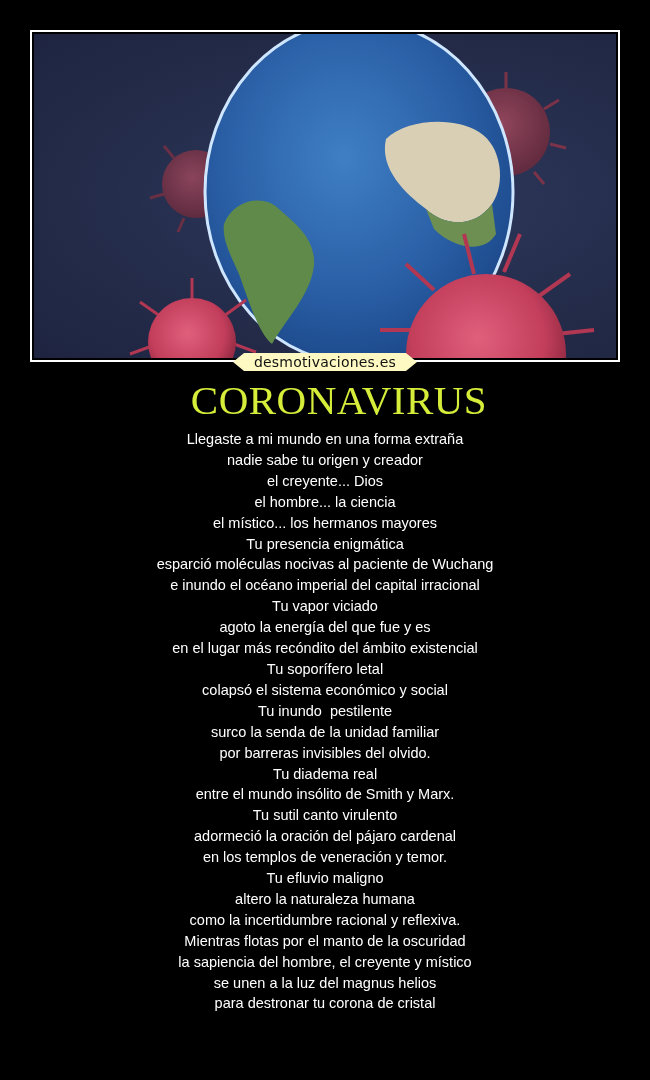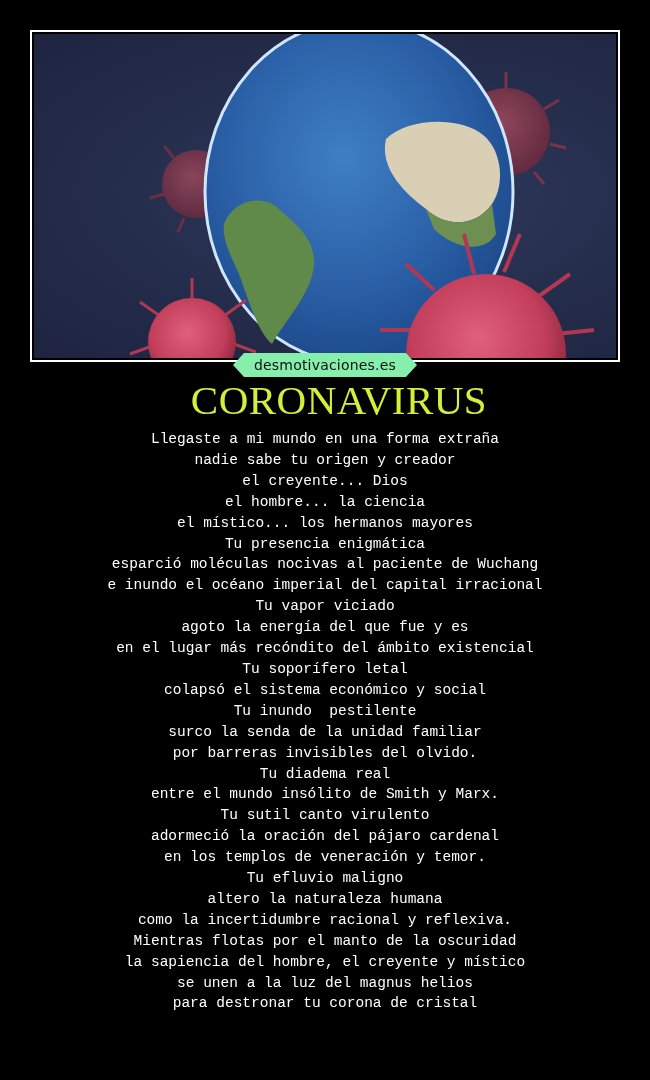--- a/index.html
+++ b/index.html
@@ -15,42 +15,42 @@
       background: #000;
     }
     .picture {
       position: absolute; left: 2px; top: 2px; right: 2px; bottom: 2px;
       overflow: hidden;
       background: radial-gradient(ellipse at 60% 50%, #2f3a5e 0%, #252d4c 55%, #1e2440 100%);
     }
     .picture svg { width: 100%; height: 100%; display: block; }
     .logo-badge {
       position: absolute; left: 233px; top: 353px;
-      width: 184px; height: 24px;
-      background: #86efac;
+      width: 184px; height: 18px;
+      background: #fef9c3;
       clip-path: polygon(6% 0, 94% 0, 100% 50%, 94% 100%, 6% 100%, 0 50%);
       display: flex; align-items: center; justify-content: center;
     }
     .logo-text {
       font-family: "DejaVu Sans", sans-serif;
       font-size: 14px; color: #111; letter-spacing: 0.2px;
       line-height: 18px;
     }
     .title {
       position: absolute; left: 0; right: 0; top: 377px;
       text-align: center;
       font-family: "Liberation Serif", "DejaVu Serif", serif;
       font-size: 41px; color: #d6ee3a; line-height: 46px;
       letter-spacing: 0.5px;
       margin-left: 28px;
     }
     .poem {
       position: absolute; left: 0; right: 0; top: 429px;
       text-align: center;
-      font-family: Liberation Mono, monospace;
+      font-family: Liberation Sans, sans-serif;
       font-size: 14.5px; color: #fff; line-height: 20.9px;
     }
     .poem-line { display: block; white-space: pre; }
   </style>
 </head>
 <body>
 
 <div class="frame">
   <div class="picture">
     <svg viewBox="0 0 582 324" preserveAspectRatio="none">

